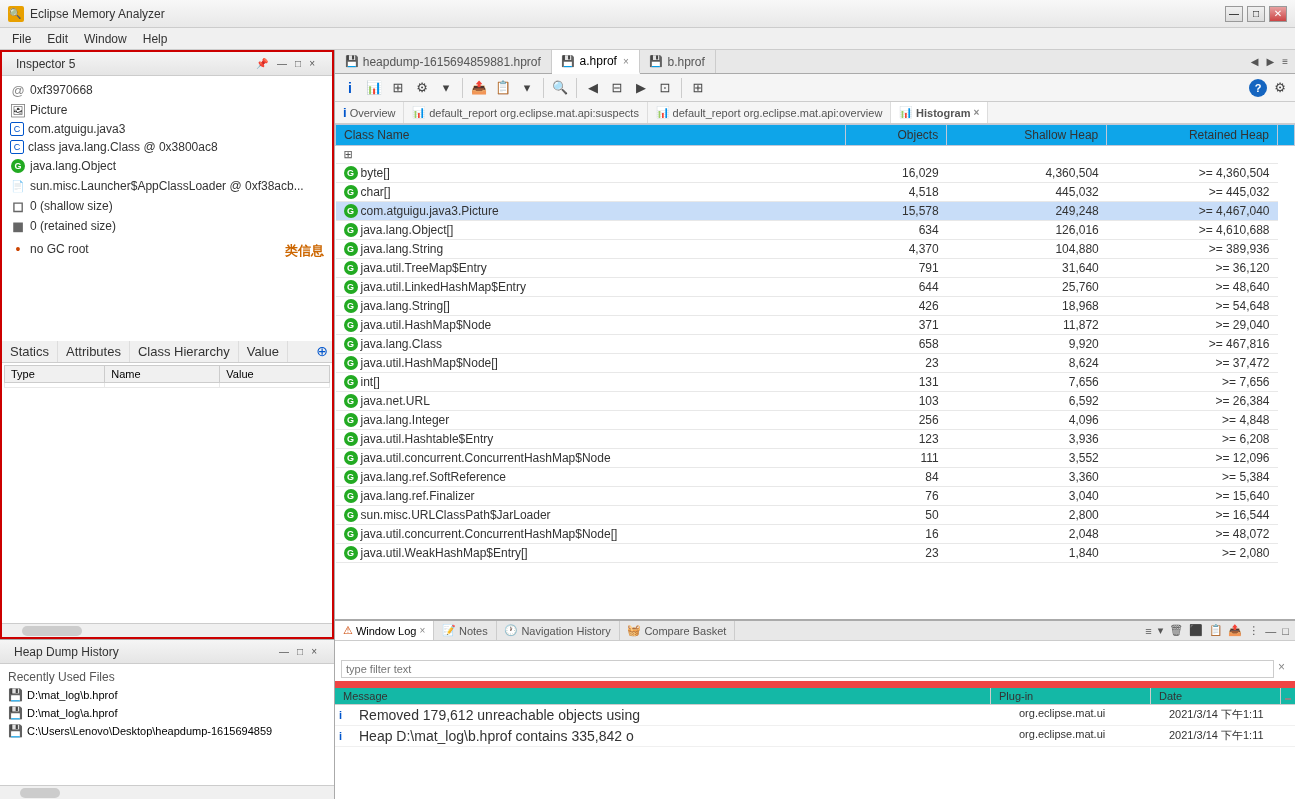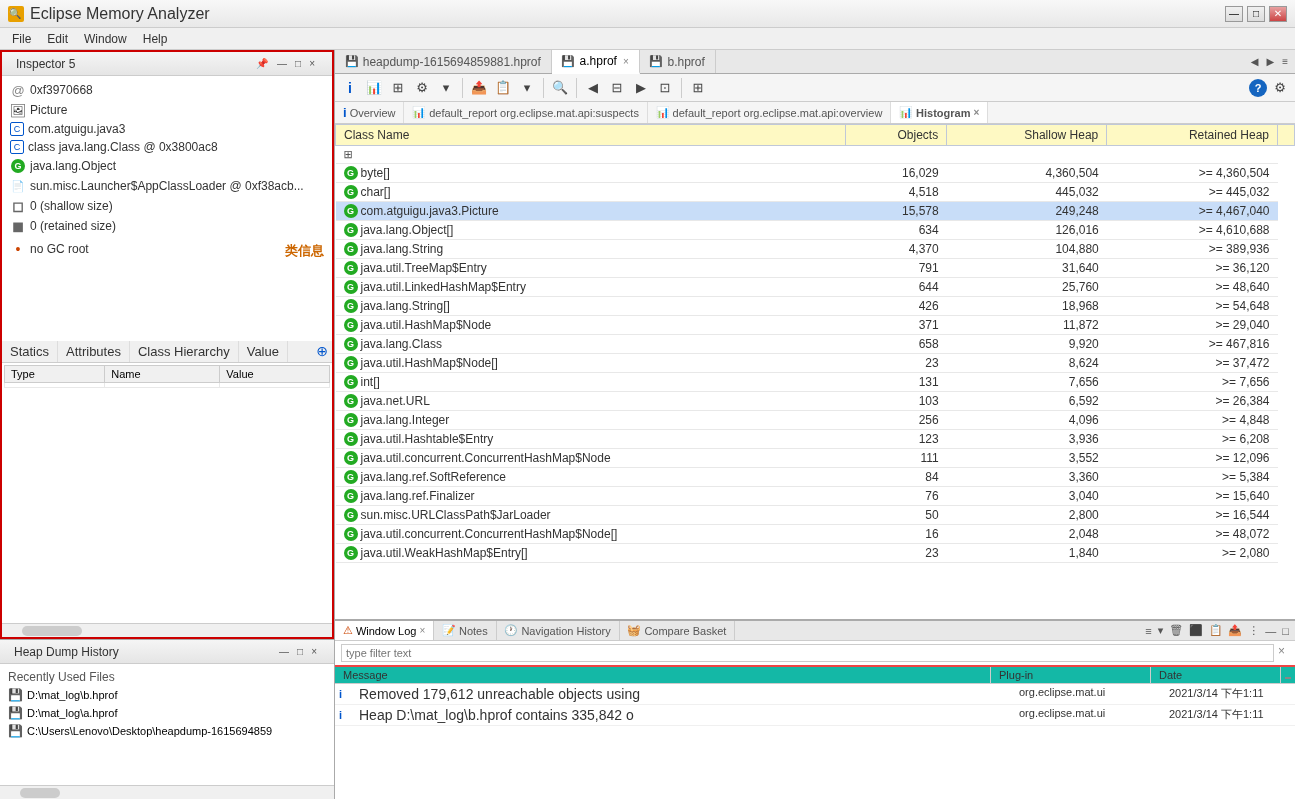--- a/index.html
+++ b/index.html
@@ -1,21 +1,21 @@
 <!DOCTYPE html>
 <html><head>
   <meta charset="utf-8">
   <style>
     * { box-sizing: border-box; margin: 0; padding: 0; }
     body { font-family: 'Segoe UI', Arial, sans-serif; font-size: 12px; background: #f0f0f0; overflow: hidden; width: 1295px; height: 799px; }
     
     
     .title-bar { background: linear-gradient(to bottom, #f8f8f8, #e8e8e8); height: 28px; display: flex; align-items: center; padding: 0 8px; border-bottom: 1px solid #ccc; }
     .title-bar-icon { width: 16px; height: 16px; margin-right: 6px; background: #e8a000; border-radius: 2px; display: flex; align-items: center; justify-content: center; font-size: 10px; color: white; font-weight: bold; }
-    .title-bar-text { font-size: 16px; color: #333; }
+    .title-bar-text { font-size: 12px; color: #333; }
     .title-bar-controls { margin-left: auto; display: flex; gap: 4px; }
     .title-btn { width: 18px; height: 16px; border: 1px solid #999; background: linear-gradient(to bottom, #f0f0f0, #ddd); font-size: 10px; display: flex; align-items: center; justify-content: center; cursor: pointer; }
     .title-btn.close { background: linear-gradient(to bottom, #e8a0a0, #cc4444); color: white; }
     
     
     .menu-bar { background: #f0f0f0; height: 22px; display: flex; align-items: center; padding: 0 4px; border-bottom: 1px solid #ccc; }
     .menu-item { padding: 2px 8px; font-size: 12px; cursor: pointer; color: #333; }
     
     
     .main-layout { display: flex; height: calc(799px - 50px); }
@@ -78,39 +78,39 @@
     
     .view-tabs { display: flex; background: #f5f5f5; border-bottom: 1px solid #ccc; }
     .view-tab { padding: 3px 8px; font-size: 11px; cursor: pointer; border-right: 1px solid #ddd; color: #555; display: flex; align-items: center; gap: 3px; }
     .view-tab.active { background: #fff; font-weight: bold; }
     .view-tab .vtab-close { font-size: 10px; color: #888; }
     
     
     .histogram-area { flex: 1; display: flex; flex-direction: column; overflow: hidden; }
     .hist-table-container { flex: 1; overflow-y: auto; }
     .hist-table { width: 100%; border-collapse: collapse; font-size: 12px; }
-    .hist-table th { background: #fef9c3; border: 1px solid #c0c8d8; padding: 3px 8px; text-align: left; font-weight: normal; color: #333; position: sticky; top: 0; z-index: 1; }
+    .hist-table th { background: #0ea5e9; border: 1px solid #c0c8d8; padding: 3px 8px; text-align: left; font-weight: normal; color: #333; position: sticky; top: 0; z-index: 1; }
     .hist-table th.right { text-align: right; }
     .hist-table td { border-bottom: 1px solid #e8e8e8; padding: 2px 8px; color: #333; }
     .hist-table td.right { text-align: right; }
     .hist-table tr.highlighted td { background: #c8ddf8; }
     .row-icon-circle { display: inline-flex; align-items: center; justify-content: center; width: 14px; height: 14px; border-radius: 50%; font-size: 9px; font-weight: bold; margin-right: 3px; flex-shrink: 0; }
     .icon-green { background: #22aa22; color: white; }
     .row-name-cell { display: flex; align-items: center; }
     
     
     .bottom-panel { height: 180px; border-top: 2px solid #aaa; display: flex; flex-direction: column; background: #fff; }
     .bottom-tabs { display: flex; background: #e8e8e8; border-bottom: 1px solid #ccc; align-items: stretch; }
     .bottom-tab { padding: 3px 8px; font-size: 11px; cursor: pointer; border-right: 1px solid #ccc; display: flex; align-items: center; gap: 3px; color: #555; }
     .bottom-tab.active { background: #fff; color: #000; }
     .bottom-tab-controls { margin-left: auto; display: flex; align-items: center; gap: 2px; padding: 0 4px; }
     .bottom-ctrl { font-size: 11px; color: #555; cursor: pointer; padding: 1px 2px; }
     
     .log-area { flex: 1; overflow: hidden; display: flex; flex-direction: column; }
-    .log-filter-row { padding: 3px 6px; border-bottom: 2px solid #ef4444; display: flex; align-items: flex-start; }
+    .log-filter-row { padding: 3px 6px; border-bottom: 7px solid #ef4444; display: flex; align-items: flex-start; margin-top: 16px; }
     .log-filter-input { flex: 1; border: 1px solid #ccc; padding: 2px 4px; font-size: 11px; color: #888; background: white; }
     .log-filter-close { font-size: 12px; color: #888; cursor: pointer; padding: 0 4px; }
     .log-header { display: flex; background: #14b8a6; border-bottom: 1px solid #ccc; }
     .log-col-header { padding: 2px 8px; font-size: 11px; color: #333; font-weight: normal; border-right: 1px solid #ccc; flex-shrink: 0; }
     .log-col-header:first-child { flex: 1; }
     .log-col-header:nth-child(2) { width: 150px; }
     .log-col-header:nth-child(3) { width: 130px; }
     .log-rows { flex: 1; overflow-y: auto; }
     .log-row { display: flex; padding: 2px 0; border-bottom: 1px solid #f0f0f0; align-items: flex-start; }
     .log-row-icon { width: 20px; padding: 2px 4px; color: #0055cc; font-size: 11px; flex-shrink: 0; }

